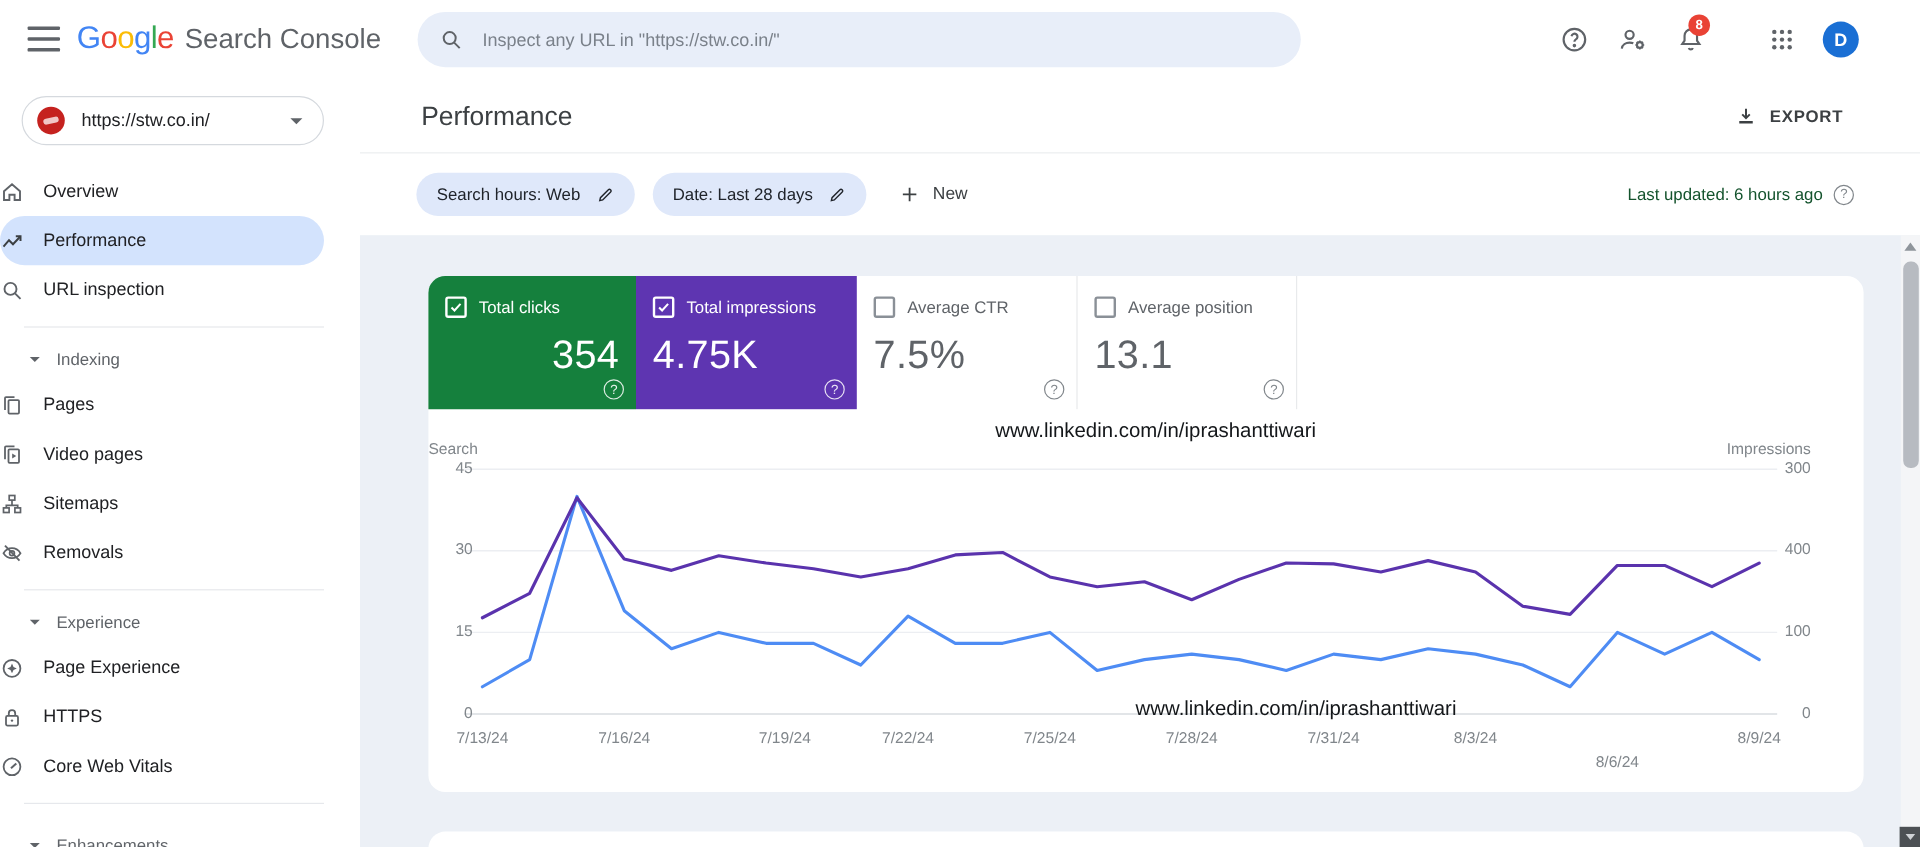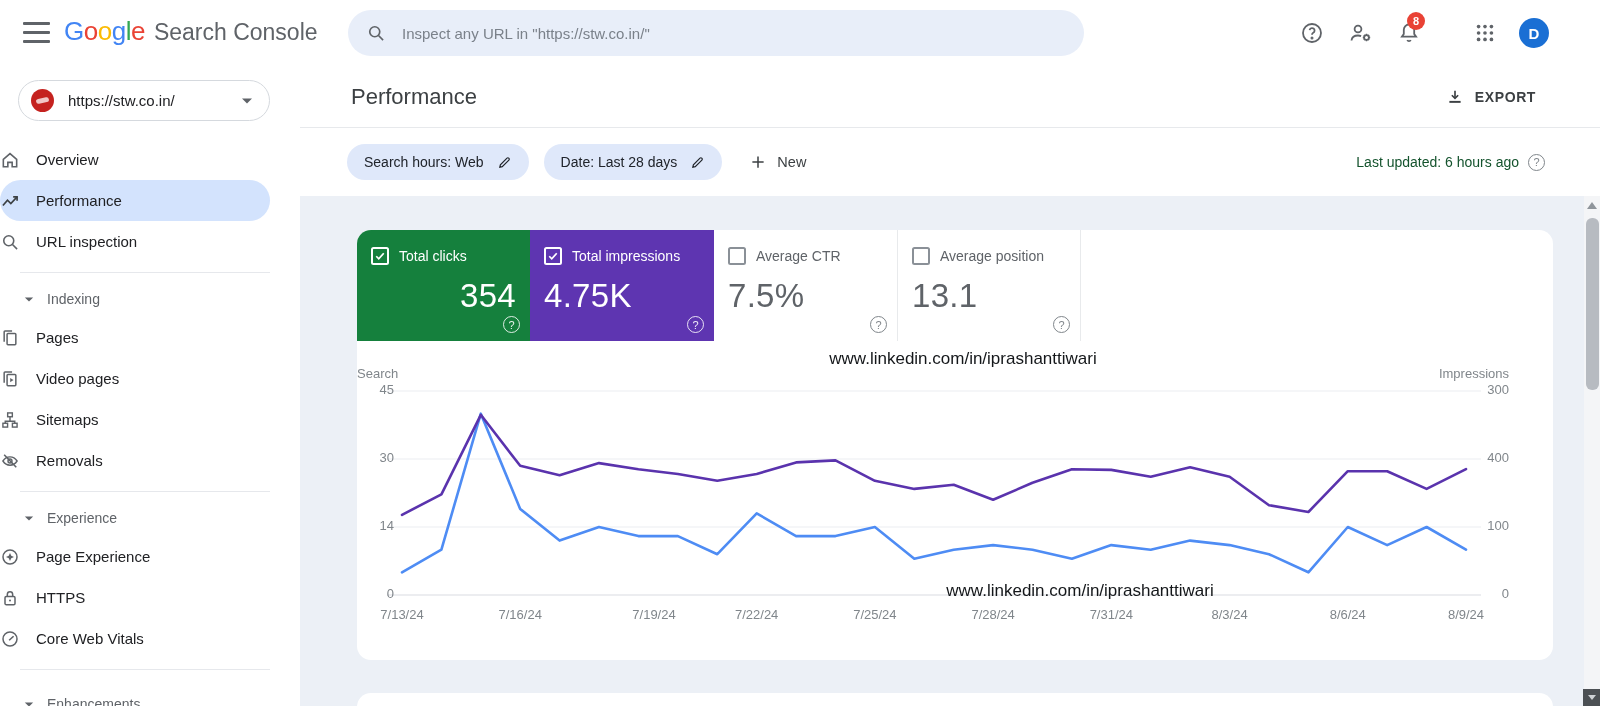--- a/index.html
+++ b/index.html
@@ -388,39 +388,39 @@
             <line x1="30" x2="1124" y1="11" y2="11" stroke="#eceef2" stroke-width="1.2"></line>
             <line x1="30" x2="1124" y1="79" y2="79" stroke="#eceef2" stroke-width="1.2"></line>
             <line x1="30" x2="1124" y1="147" y2="147" stroke="#eceef2" stroke-width="1.2"></line>
             <line x1="30" x2="1124" y1="215" y2="215" stroke="#d9dce1" stroke-width="1.2"></line>
             <polyline points="45.0,192.3 84.4,169.7 123.8,33.7 163.2,128.9 202.6,160.6 242.0,147.0 281.4,156.1 320.9,156.1 360.3,174.2 399.7,133.4 439.1,156.1 478.5,156.1 517.9,147.0 557.3,178.7 596.7,169.7 636.1,165.1 675.5,169.7 714.9,178.7 754.3,165.1 793.7,169.7 833.1,160.6 872.6,165.1 912.0,174.2 951.4,192.3 990.8,147.0 1030.2,165.1 1069.6,147.0 1109.0,169.7" fill="none" stroke="#4e8cf4" stroke-width="2.6" stroke-linejoin="round" stroke-linecap="round"></polyline>
             <polyline points="45.0,134.8 84.4,114.4 123.8,34.8 163.2,85.8 202.6,95.3 242.0,83.1 281.4,89.2 320.9,94.0 360.3,100.8 399.7,94.0 439.1,82.4 478.5,80.4 517.9,100.8 557.3,108.9 596.7,104.8 636.1,119.8 675.5,102.8 714.9,89.2 754.3,89.9 793.7,96.7 833.1,87.2 872.6,96.7 912.0,125.2 951.4,132.0 990.8,91.2 1030.2,91.2 1069.6,108.9 1109.0,89.2" fill="none" stroke="#5a33ad" stroke-width="2.6" stroke-linejoin="round" stroke-linecap="round"></polyline>
           </svg>
         <div id="yl">
             <span class="ytl" style="top: 2px;">45</span>
             <span class="ytl" style="top: 70px;">30</span>
-            <span class="ytl" style="top: 138px;">14</span>
+            <span class="ytl" style="top: 138px;">15</span>
             <span class="ytl" style="top: 206px;">0</span>
           </div>
         <div id="yr">
             <span class="ytr" style="top: 2px;">300</span>
             <span class="ytr" style="top: 70px;">400</span>
             <span class="ytr" style="top: 138px;">100</span>
             <span class="ytr" style="top: 206px;">0</span>
           </div>
         <div id="xt">
             <span class="xtl" style="left: 45px;">7/13/24</span>
             <span class="xtl" style="left: 163.222px;">7/16/24</span>
             <span class="xtl" style="left: 277px; margin-left: 20px;">7/19/24</span>
             <span class="xtl" style="left: 399.667px;">7/22/24</span>
             <span class="xtl" style="left: 517.889px;">7/25/24</span>
             <span class="xtl" style="left: 636.111px;">7/28/24</span>
             <span class="xtl" style="left: 754.333px;">7/31/24</span>
             <span class="xtl" style="left: 872.556px;">8/3/24</span>
-            <span class="xtl" style="left: 990.778px;">8/6/24</span>
+            <span class="xtl" style="left: 990.778px; margin-top: 20px;">8/6/24</span>
             <span class="xtl" style="left: 1109px;">8/9/24</span>
           </div>
       </div>
     </div>
 
     <div class="panel2"></div>
   </div>
 
   <div class="sb-track"></div>
   <div class="sb-up"></div>

